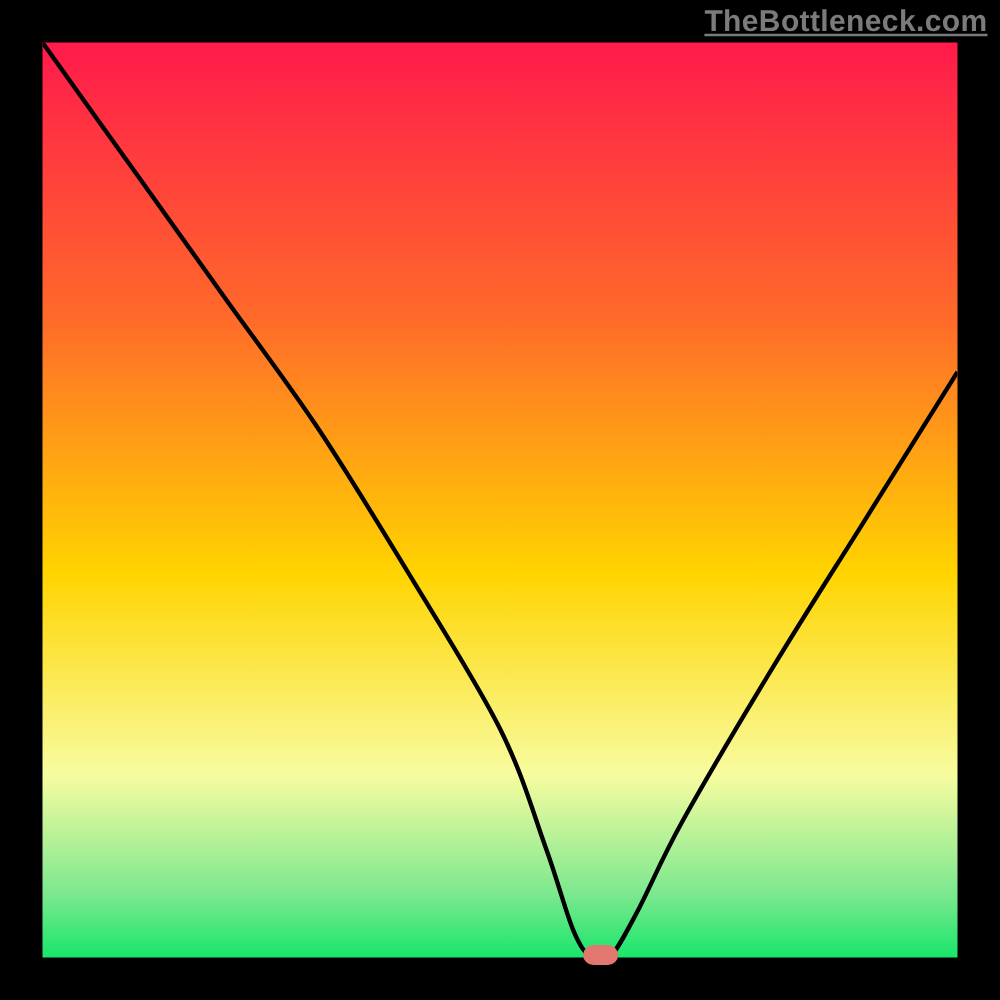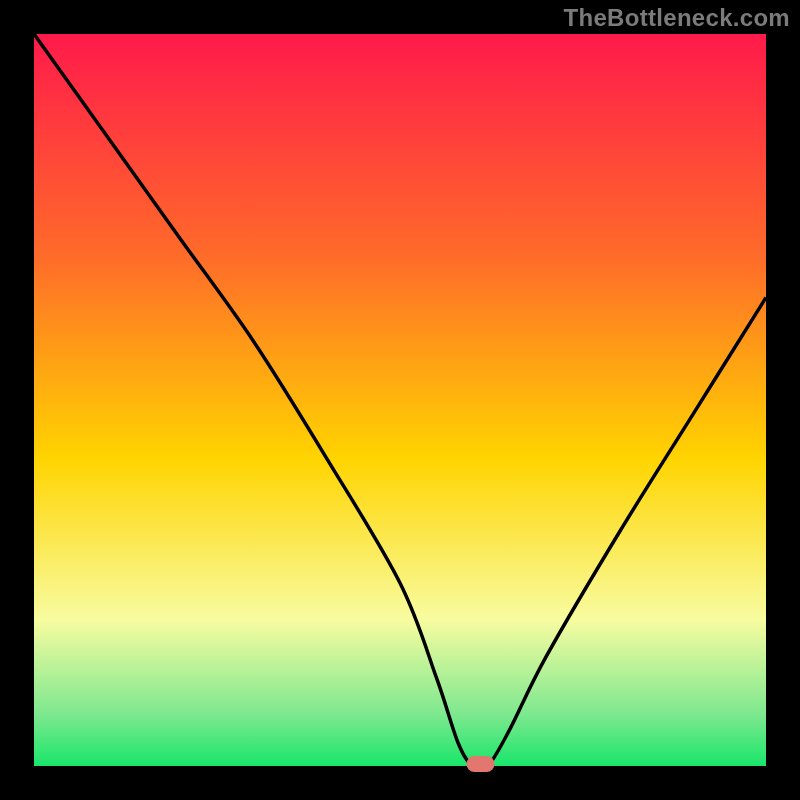--- a/index.html
+++ b/index.html
@@ -21,20 +21,21 @@
   }
   .branding {
     position: absolute;
     top: 4px;
     right: 10px;
     font-size: 24px;
     font-weight: 600;
     color: #7b7b7b;
     letter-spacing: 0.3px;
     z-index: 5;
+    text-decoration: underline;
   }
   svg {
     display: block;
   }
 </style>
 </head>
 <body>
 
 <div class="frame">
 

